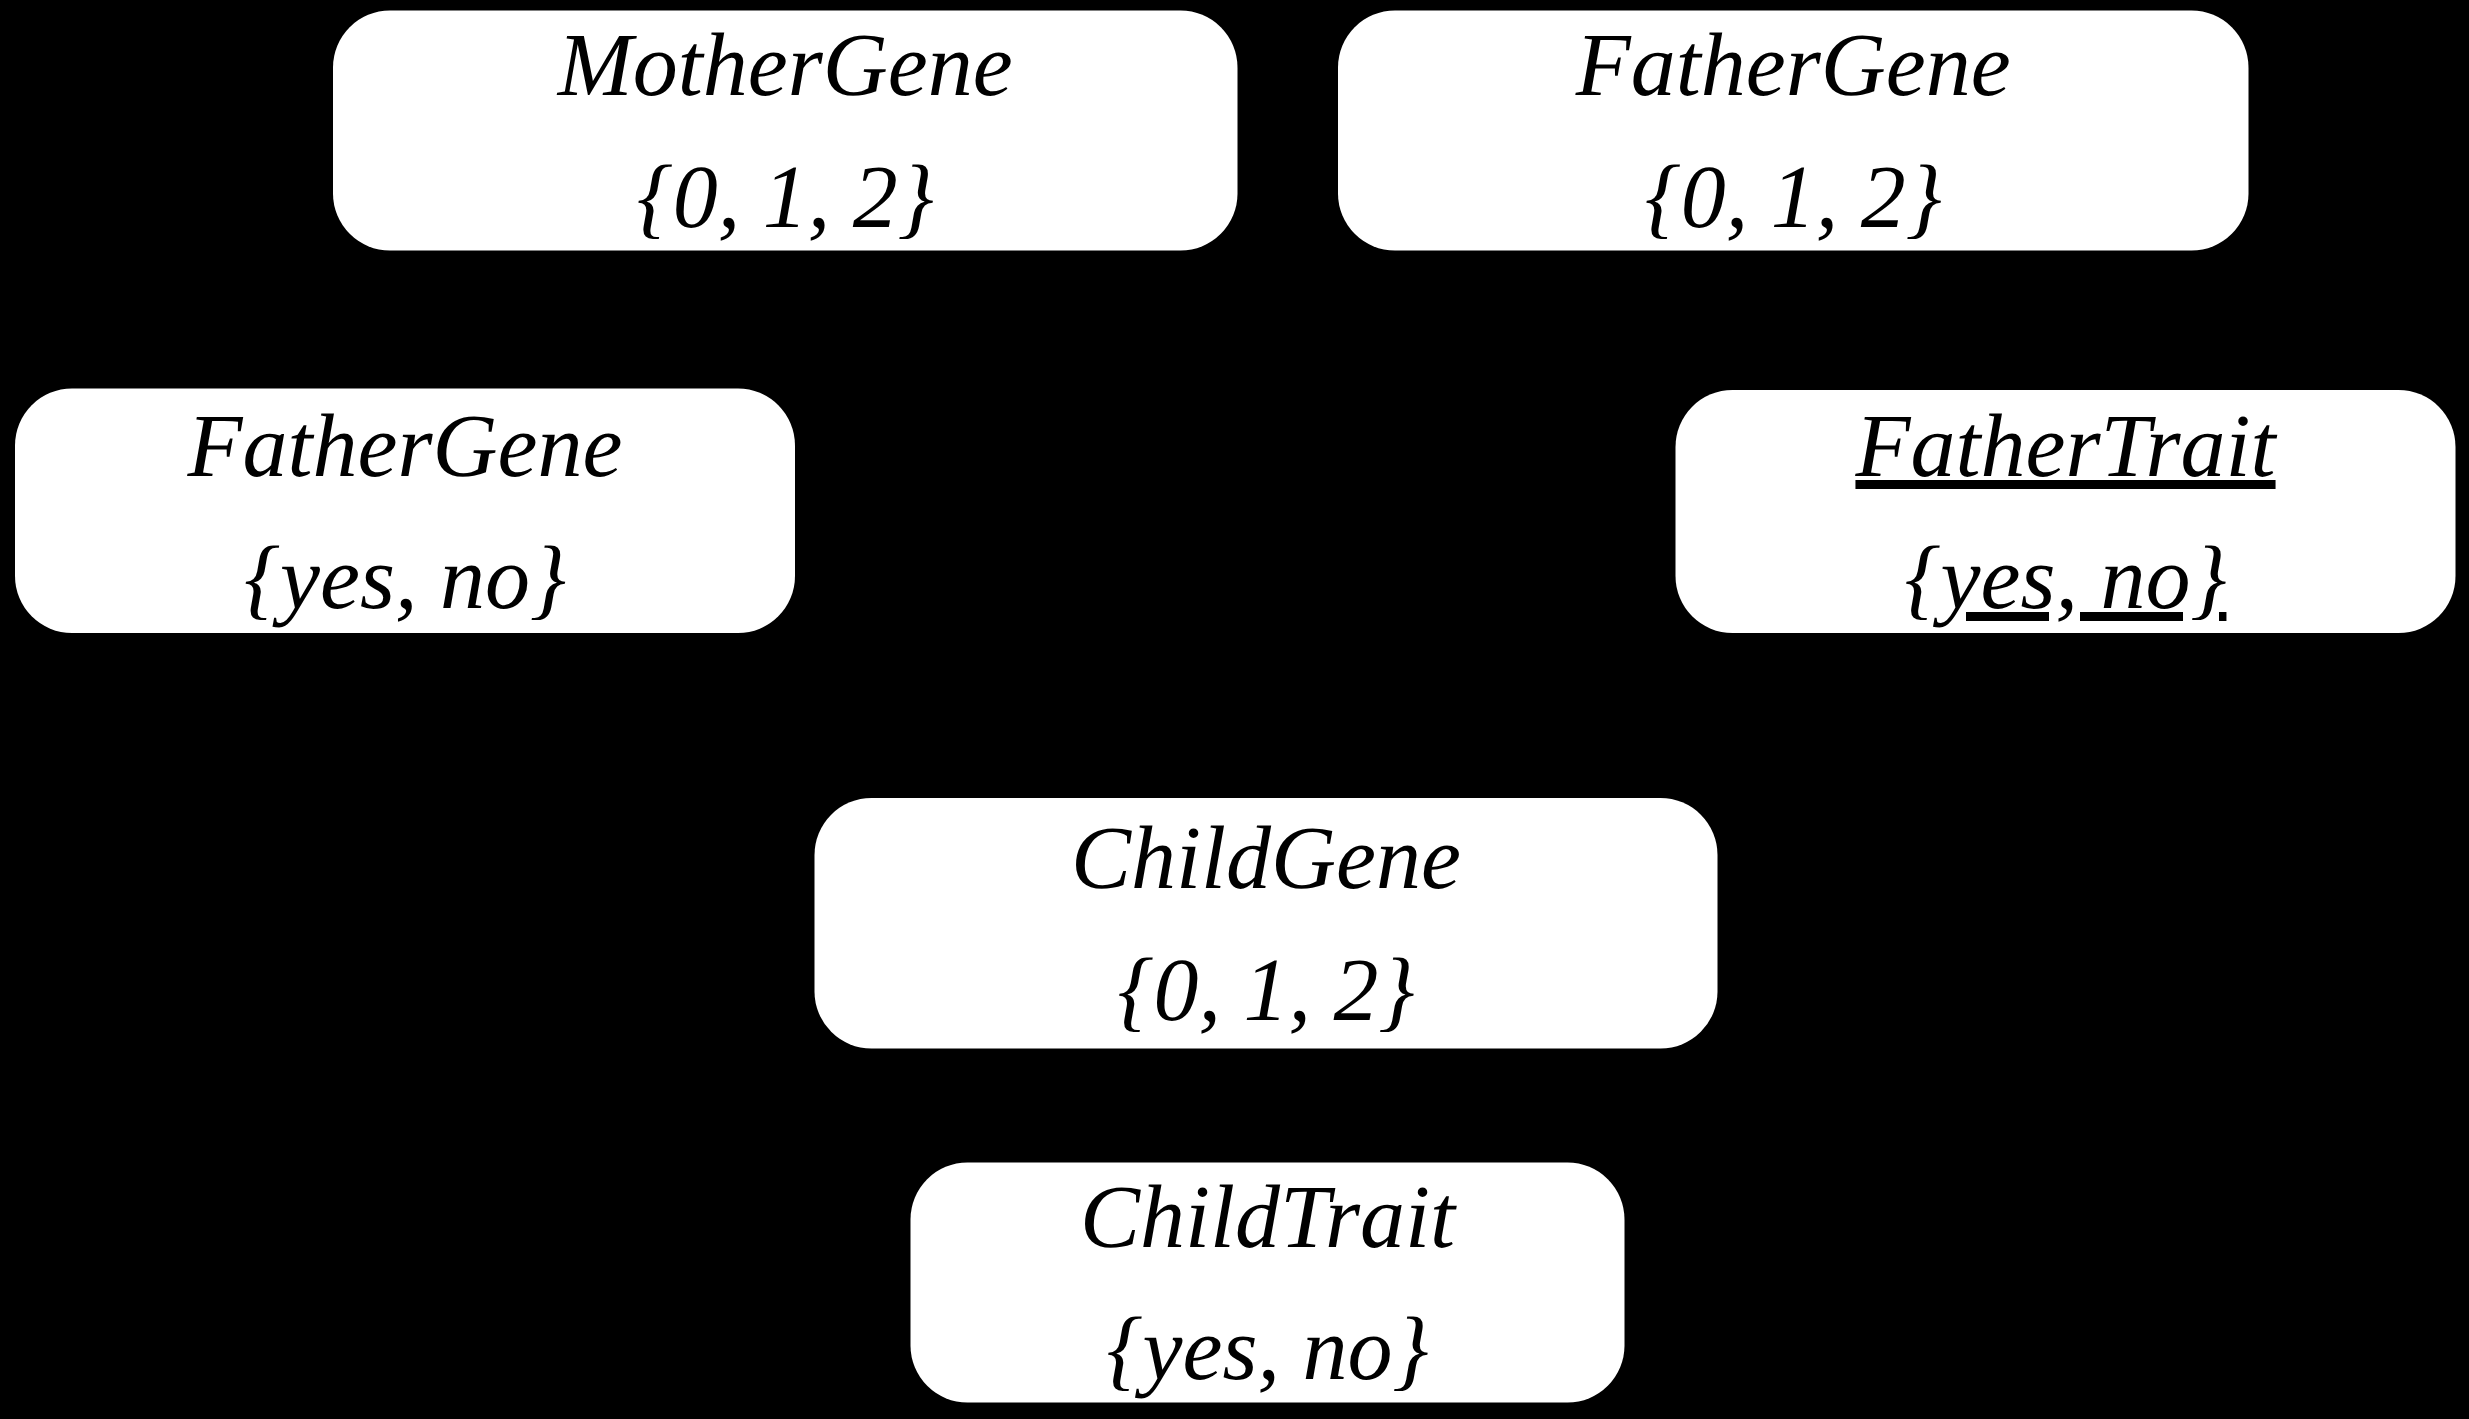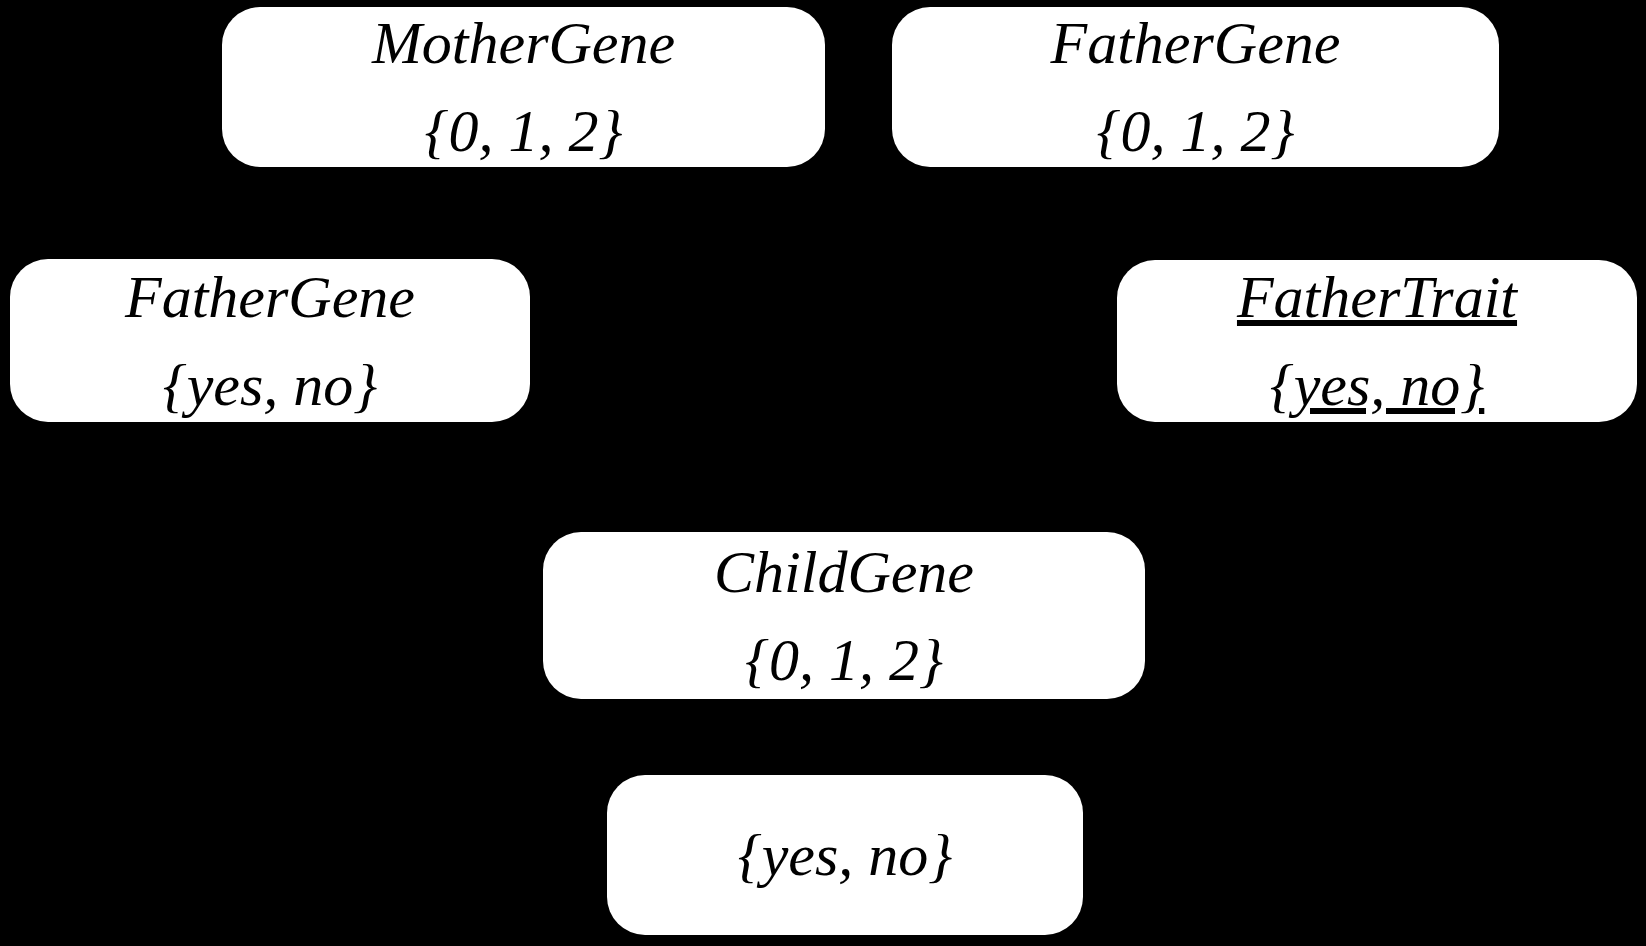--- a/index.html
+++ b/index.html
@@ -65,16 +65,17 @@
     <span class="label">FatherTrait</span>
     <span class="domain">{yes, no}</span>
   </div>
 
   <div class="node" style="left: 543px; top: 508px; width: 602px; height: 167px; margin-top: 24px;">
     <span class="label">ChildGene</span>
     <span class="domain">{0, 1, 2}</span>
   </div>
 
   <div class="node" style="left: 607px; top: 775px; width: 476px; height: 160px;">
+    <span class="label">ChildTrait</span>
     <span class="domain">{yes, no}</span>
   </div>
 
 </div>
 
 </body></html>

